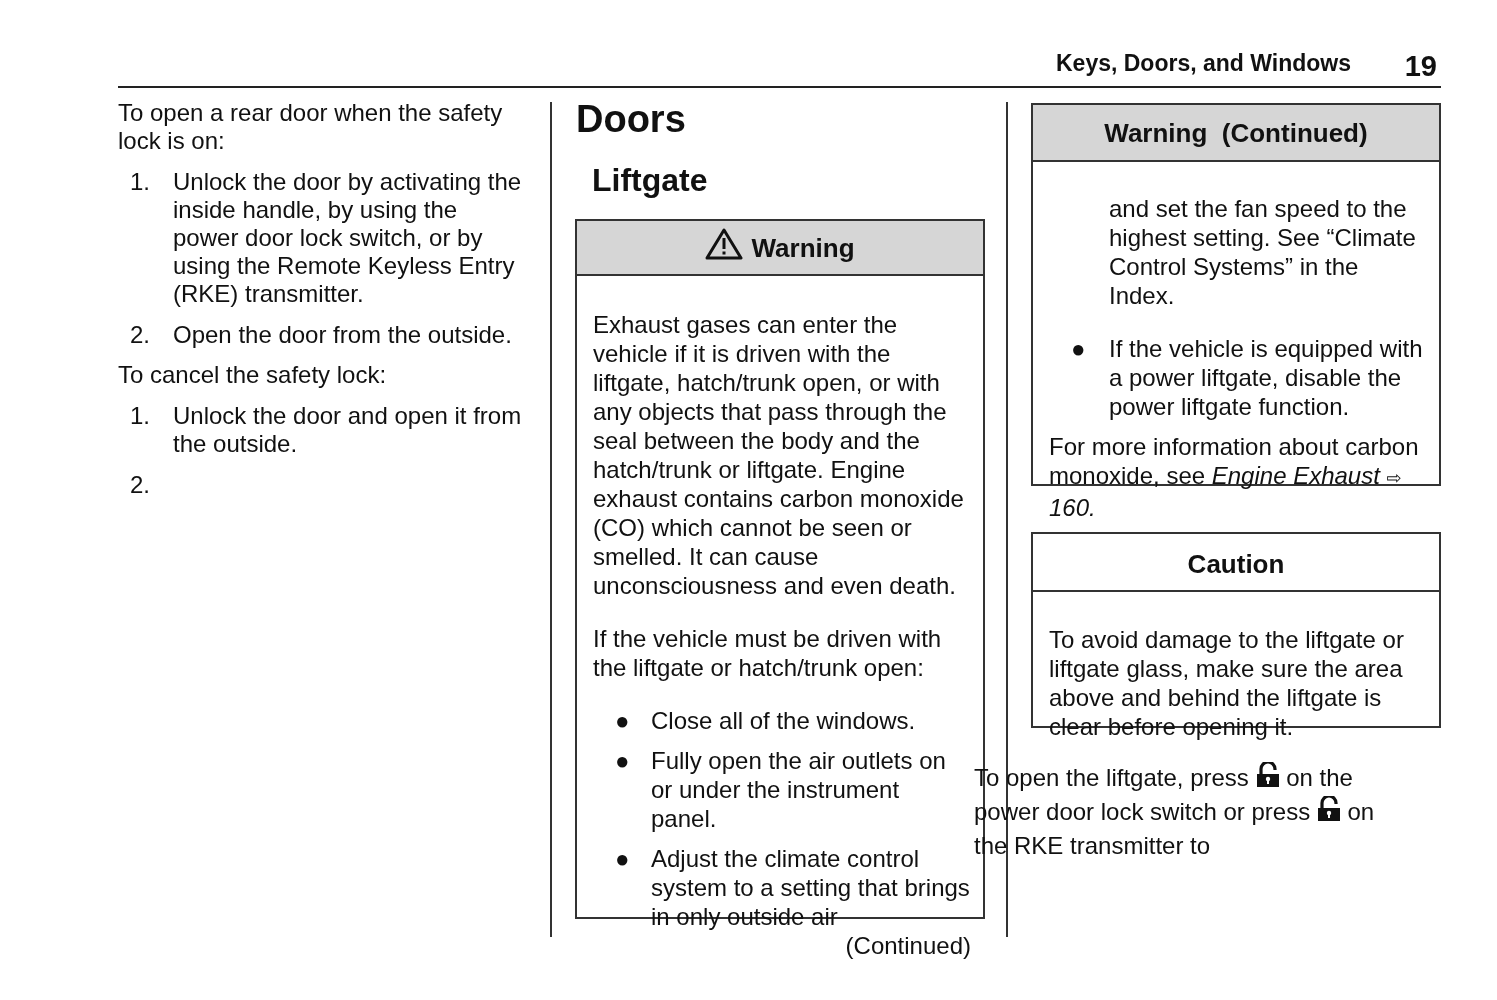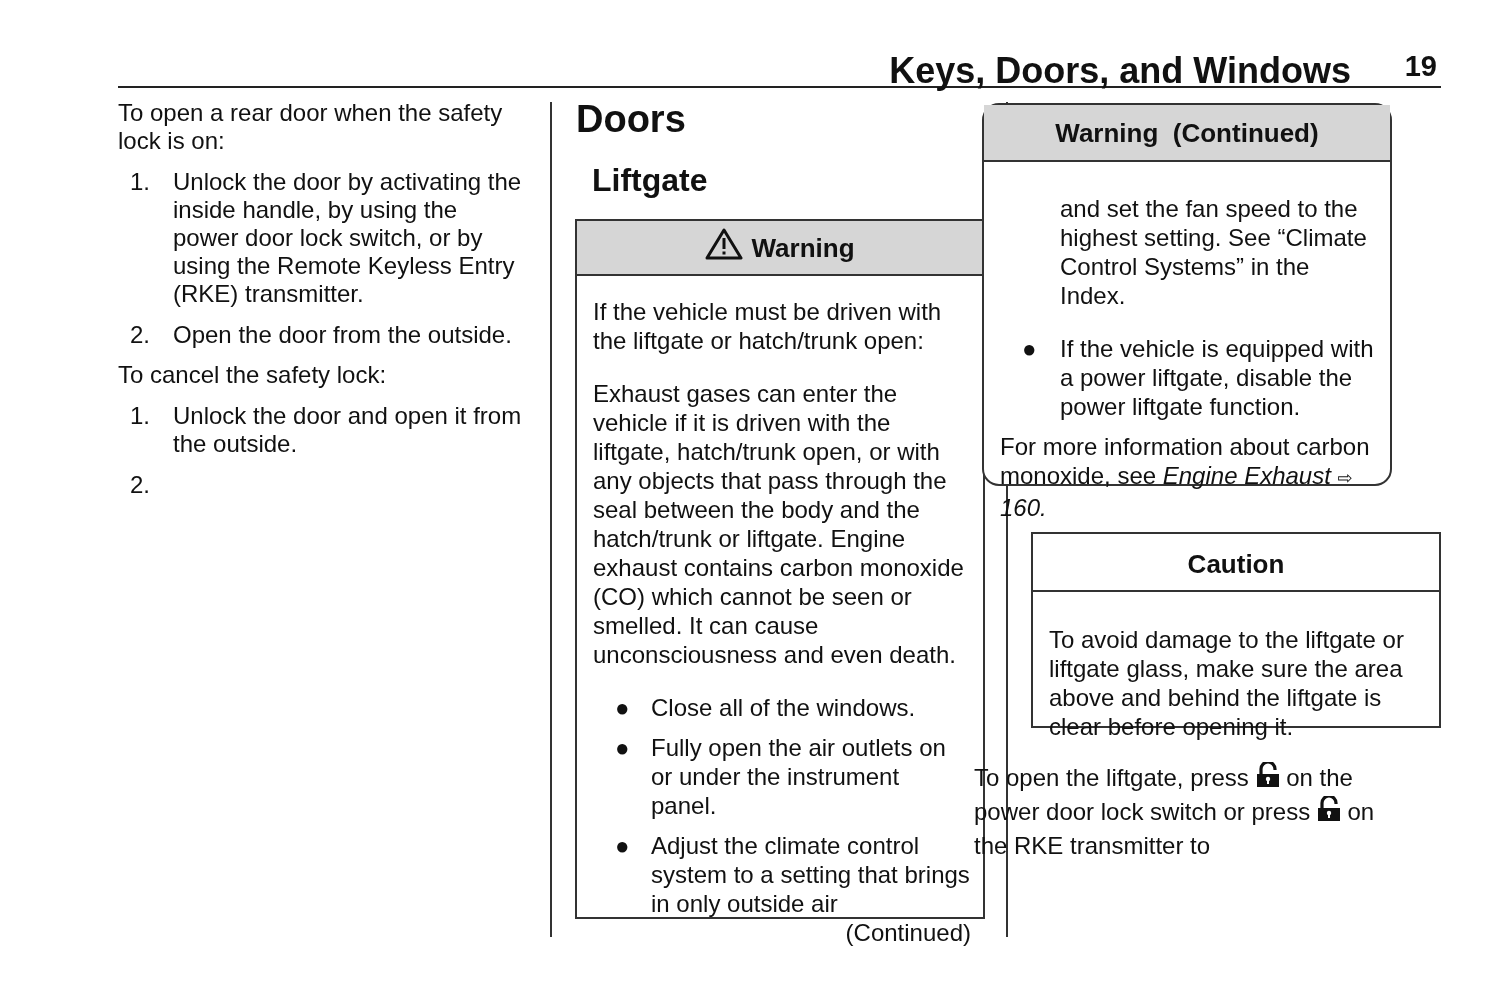--- a/index.html
+++ b/index.html
@@ -5,21 +5,21 @@
   html, body { margin: 0; padding: 0; background: #ffffff; }
   body {
     width: 1497px; height: 1000px; position: relative; overflow: hidden;
     font-family: "Liberation Sans", sans-serif; color: #111;
   }
   .header {
     position: absolute; left: 118px; top: 48px; width: 1323px; height: 38px;
     border-bottom: 2px solid #222;
   }
   .header-title {
-    position: absolute; right: 90px; top: 2px; font-weight: bold; font-size: 36px;
+    position: absolute; right: 90px; top: 2px; font-weight: bold; font-size: 23px;
   }
   .header-page {
     position: absolute; right: 4px; top: 2px; font-weight: bold; font-size: 29px;
   }
   .divider { position: absolute; width: 2px; background: #333; }
   .col { position: absolute; font-size: 24px; line-height: 28px; }
   .col p { margin: 0; }
   .num-item { position: relative; padding-left: 55px; margin-top: 13px; }
   .num-item .num { position: absolute; left: 12px; top: 0; }
   h1 { margin: 0; font-size: 38px; line-height: 44px; font-weight: bold; }
@@ -78,39 +78,39 @@
   <div class="box-head gray">
     <span class="warn-icon">
       <svg width="38" height="32" viewBox="0 0 38 32">
         <path d="M19 2 L36 30 L2 30 Z" fill="none" stroke="#111" stroke-width="3" stroke-linejoin="round"></path>
         <rect x="17.5" y="10" width="3" height="11" fill="#111"></rect>
         <rect x="17.5" y="23.5" width="3" height="3" fill="#111"></rect>
       </svg>
     </span><span>Warning</span>
   </div>
   <div class="box-body">
+    <p>Exhaust gases can enter the vehicle if it is driven with the liftgate, hatch/trunk open, or with any objects that pass through the seal between the body and the hatch/trunk or liftgate. Engine exhaust contains carbon monoxide (CO) which cannot be seen or smelled. It can cause unconsciousness and even death.</p>
     <p style="margin-top:11px;">If the vehicle must be driven with the liftgate or hatch/trunk open:</p>
-    <p>Exhaust gases can enter the vehicle if it is driven with the liftgate, hatch/trunk open, or with any objects that pass through the seal between the body and the hatch/trunk or liftgate. Engine exhaust contains carbon monoxide (CO) which cannot be seen or smelled. It can cause unconsciousness and even death.</p>
     <div class="bullet">
       <span class="dot">●</span>
       <span>Close all of the windows.</span>
     </div>
     <div class="bullet">
       <span class="dot">●</span>
       <span>Fully open the air outlets on or under the instrument panel.</span>
     </div>
     <div class="bullet">
       <span class="dot">●</span>
       <span>Adjust the climate control system to a setting that brings in only outside air</span>
     </div>
     <div class="continued">(Continued)</div>
   </div>
 </div>
 
-<div class="box" style="left:982px; top:103px; width:410px; height:383px;border-radius:17px;">
+<div class="box" style="left:1031px; top:103px; width:410px; height:383px;">
   <div class="box-head gray" style="height:57px; line-height:57px;">
     <span style="white-space:pre;">Warning  (Continued)</span>
   </div>
   <div class="box-body" style="padding-top:8px;">
     <p style="padding-left:60px;">and set the fan speed to the highest setting. See “Climate Control Systems” in the Index.</p>
     <div class="bullet" style="padding-left:60px;">
       <span class="dot" style="left:22px;">●</span>
       <span>If the vehicle is equipped with a power liftgate, disable the power liftgate function.</span>
     </div>
     <p style="margin-top:11px;">

